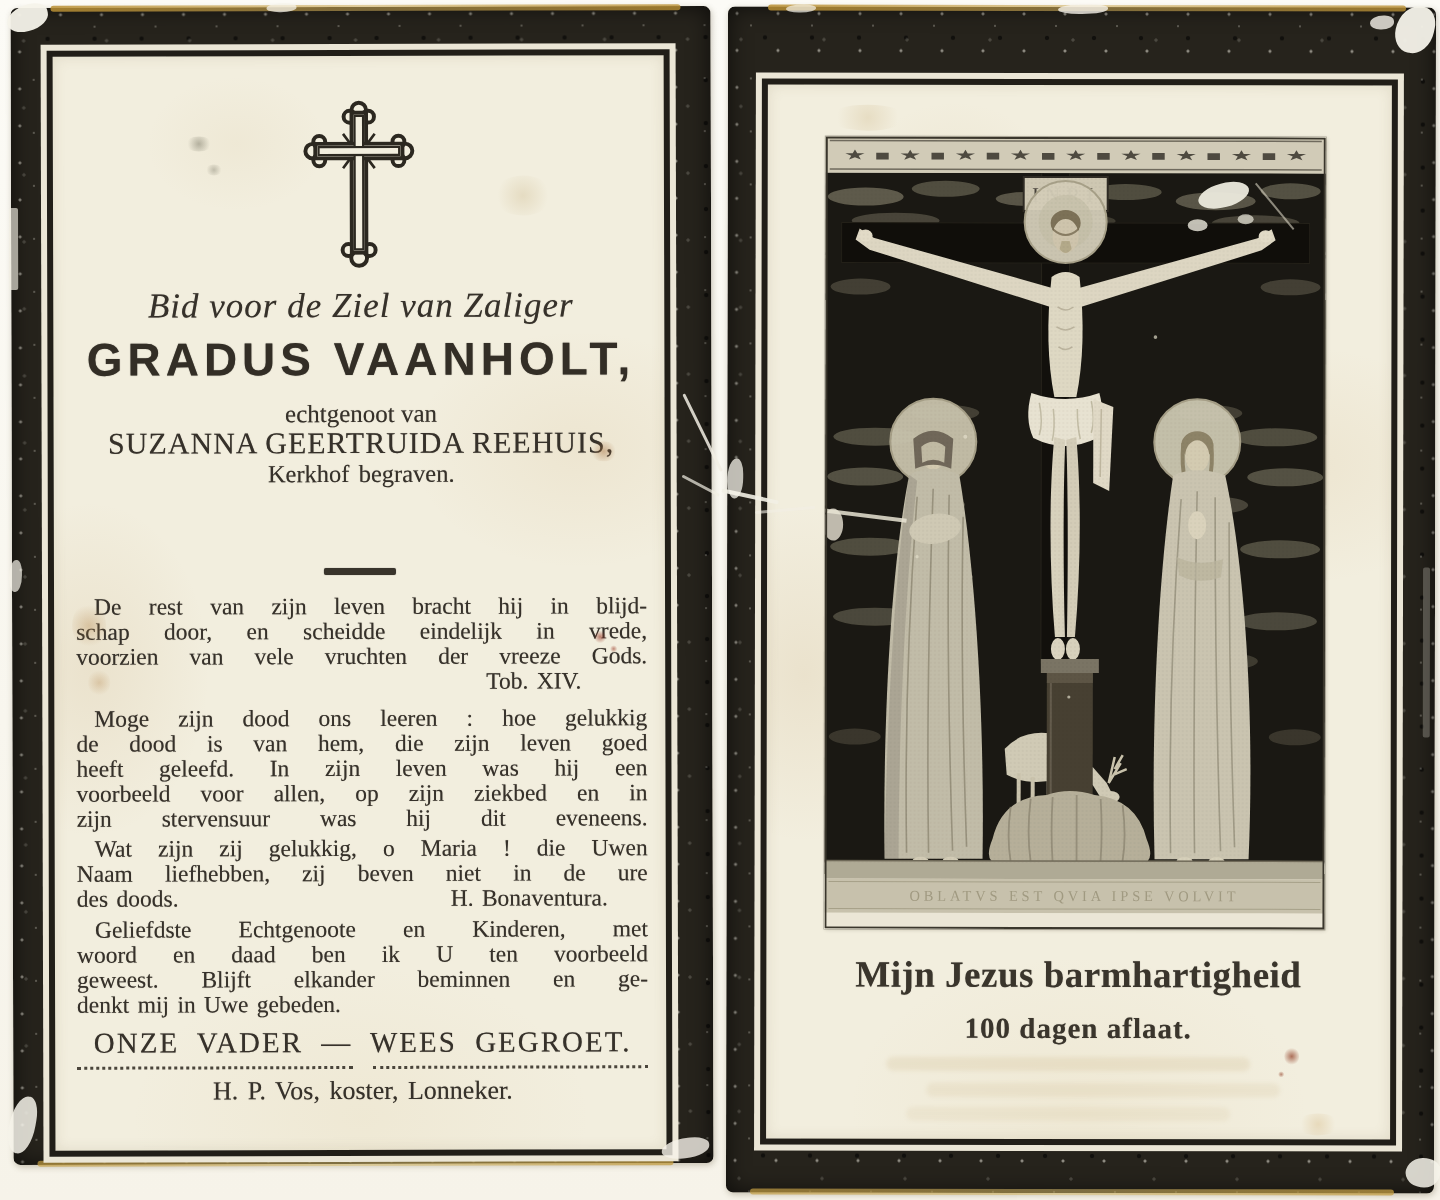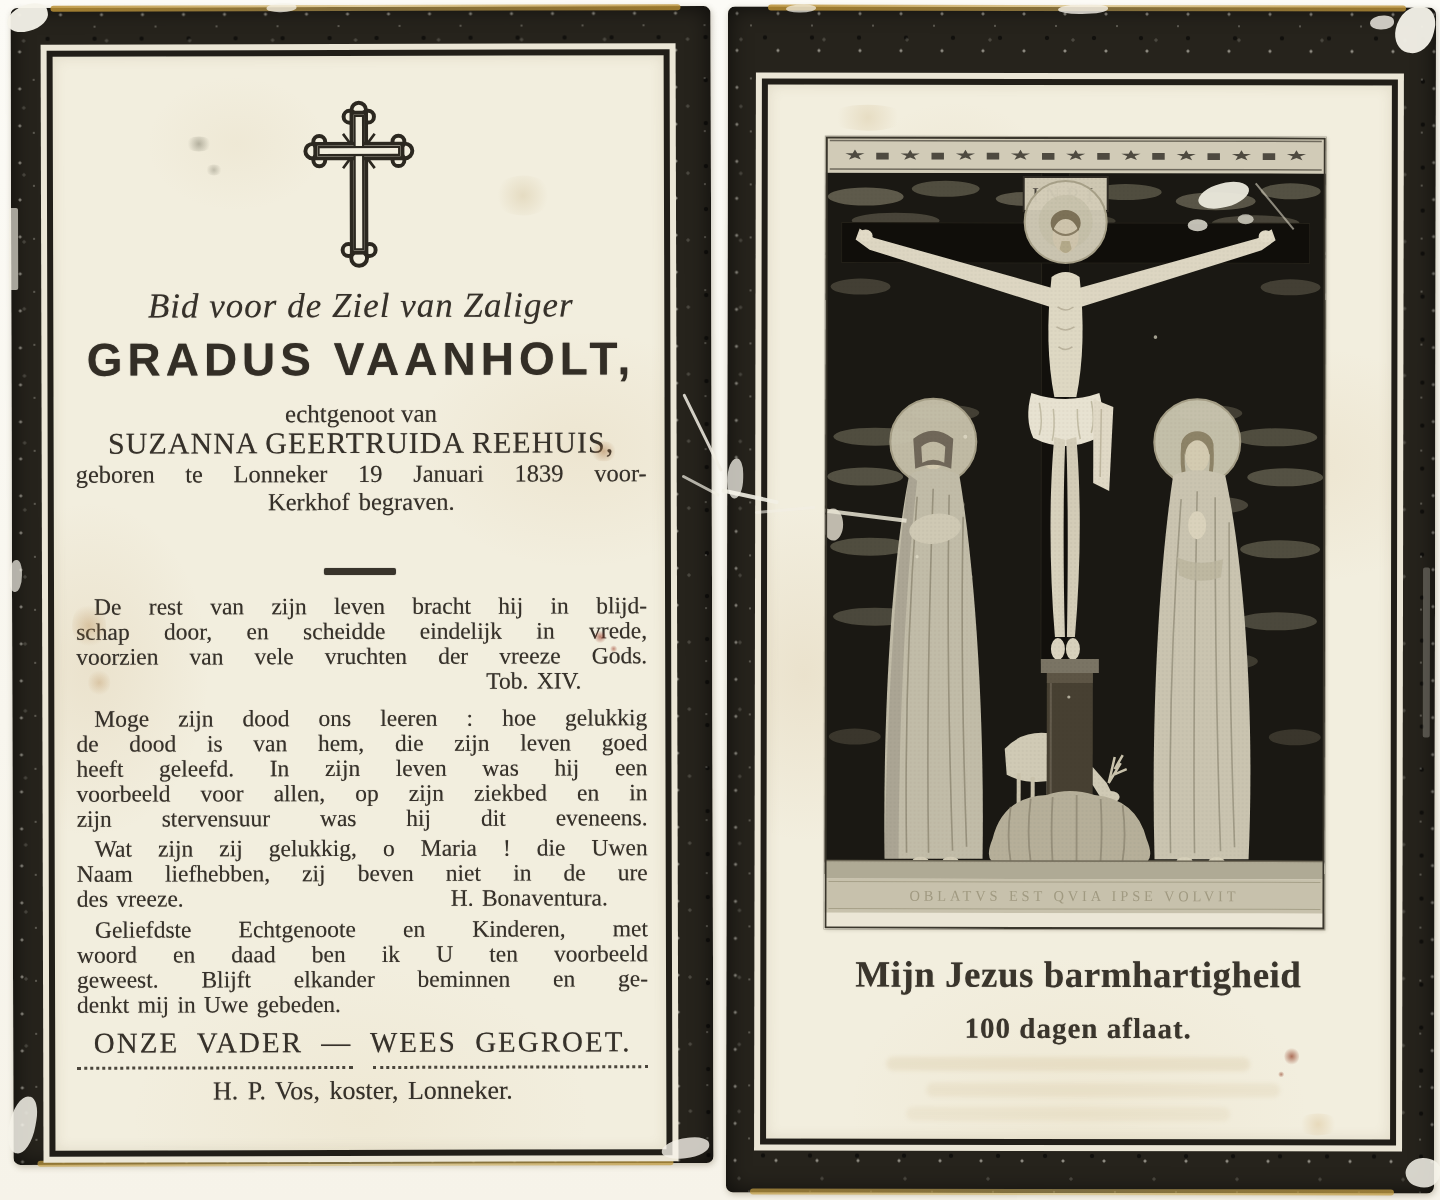--- a/index.html
+++ b/index.html
@@ -126,21 +126,20 @@
           </g>
         </svg>
       </div>
 
       <div class="tb intro">Bid voor de Ziel van Zaliger</div>
       <h1 class="tb dead-name">GRADUS VAANHOLT,</h1>
       <div class="tb relation">echtgenoot van</div>
       <div class="tb spouse">SUZANNA GEERTRUIDA REEHUIS,</div>
 
       <div class="tb vitals">
-        <div class="v-line">geboren te Lonneker 19 Januari 1839 voor-</div>
         <div class="v-line center">Kerkhof begraven.</div>
       </div>
 
       <div class="divider"></div>
 
       <div class="tb quote q1">
         <div class="q-line first">De rest van zijn leven bracht hij in blijd-</div>
         <div class="q-line">schap door, en scheidde eindelijk in vrede,</div>
         <div class="q-line">voorzien van vele vruchten der vreeze Gods.</div>
         <div class="q-source">Tob. XIV.</div>
@@ -151,21 +150,21 @@
         <div class="q-line">de dood is van hem, die zijn leven goed</div>
         <div class="q-line">heeft geleefd. In zijn leven was hij een</div>
         <div class="q-line">voorbeeld voor allen, op zijn ziekbed en in</div>
         <div class="q-line">zijn stervensuur was hij dit eveneens.</div>
       </div>
 
       <div class="tb quote q3">
         <div class="q-line first">Wat zijn zij gelukkig, o Maria ! die Uwen</div>
         <div class="q-line">Naam liefhebben, zij beven niet in de ure</div>
         <div class="q-line split">
-          <span>des vreeze.</span>
+          <span>des doods.</span>
           <span class="q-source-inline">H. Bonaventura.</span>
         </div>
       </div>
 
       <div class="tb quote q4">
         <div class="q-line first">Geliefdste Echtgenoote en Kinderen, met</div>
         <div class="q-line">woord en daad ben ik U ten voorbeeld</div>
         <div class="q-line">geweest. Blijft elkander beminnen en ge-</div>
         <div class="q-line" style="text-align:left;text-align-last:left;">denkt mij in Uwe gebeden.</div>
       </div>

